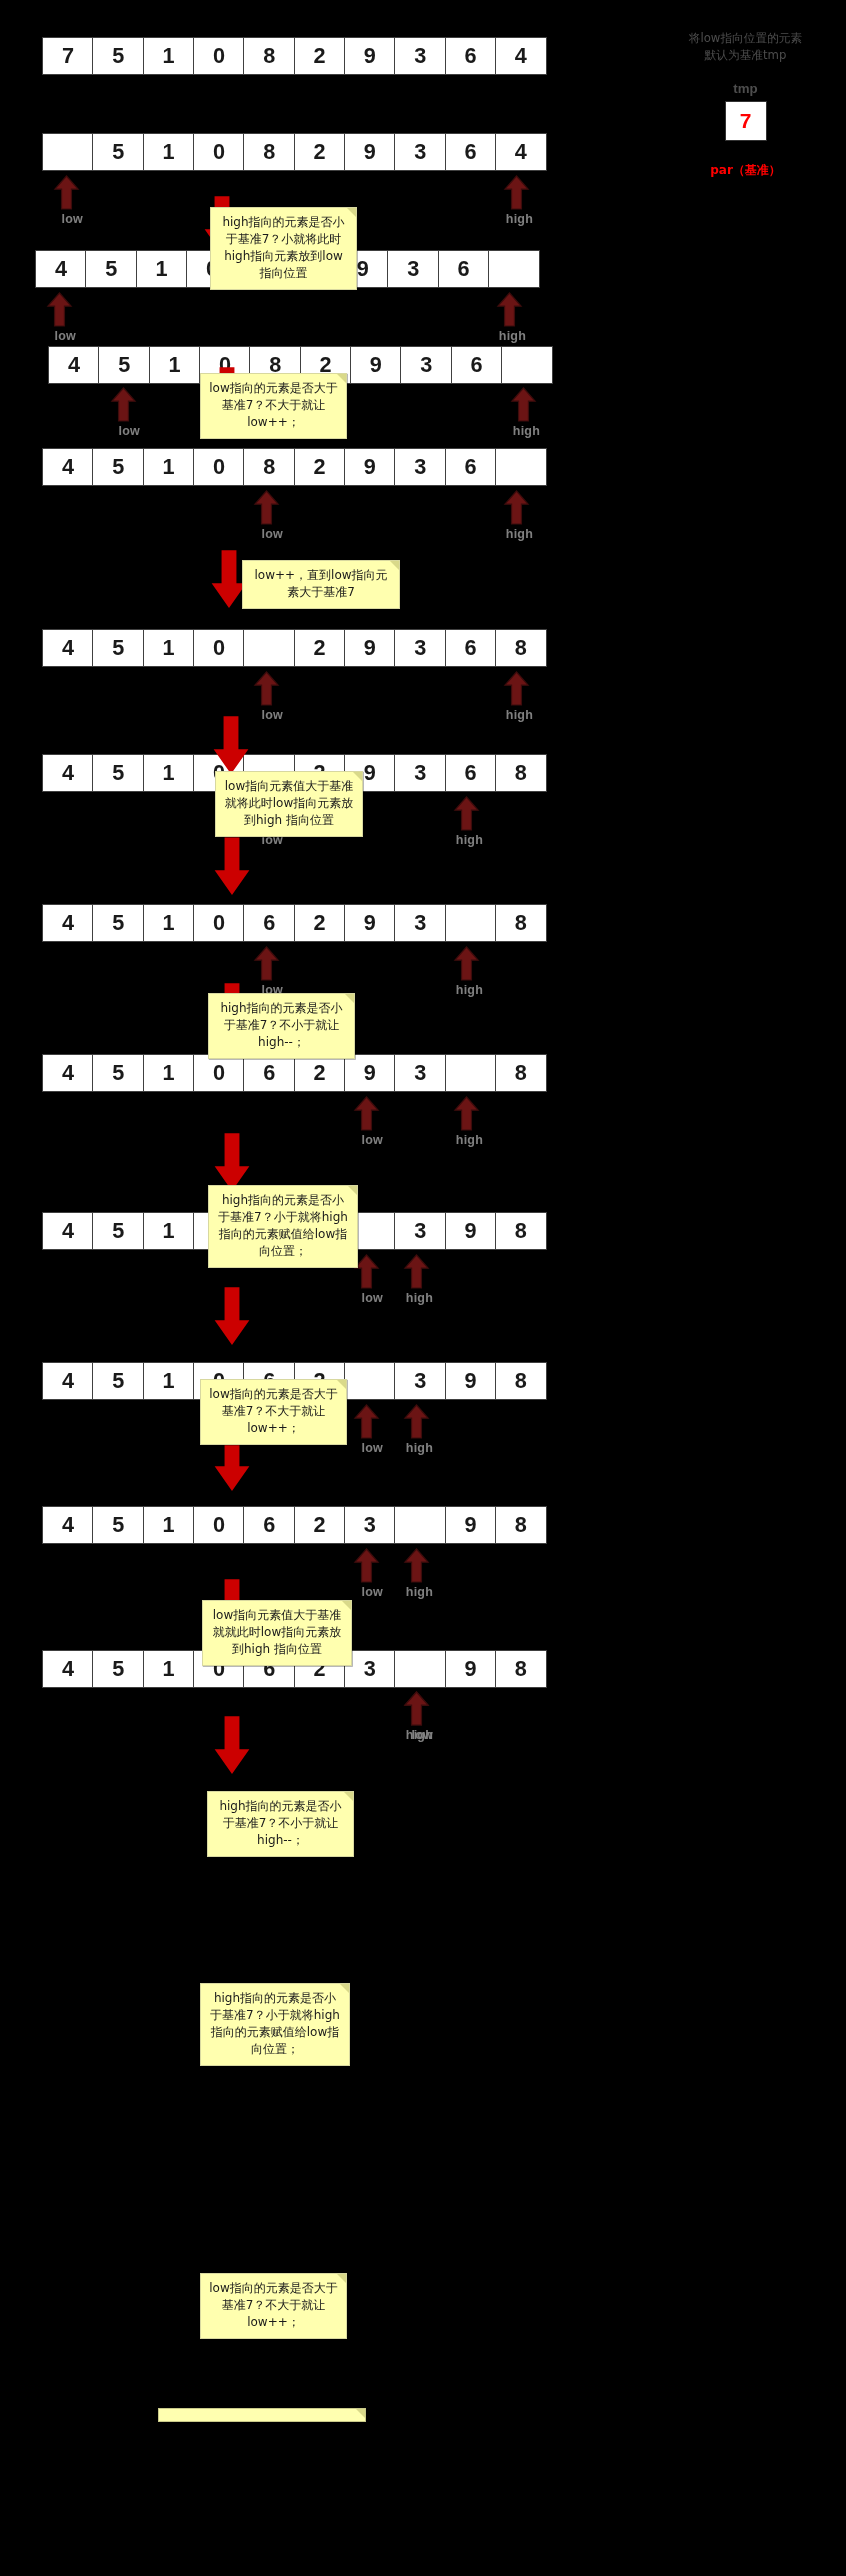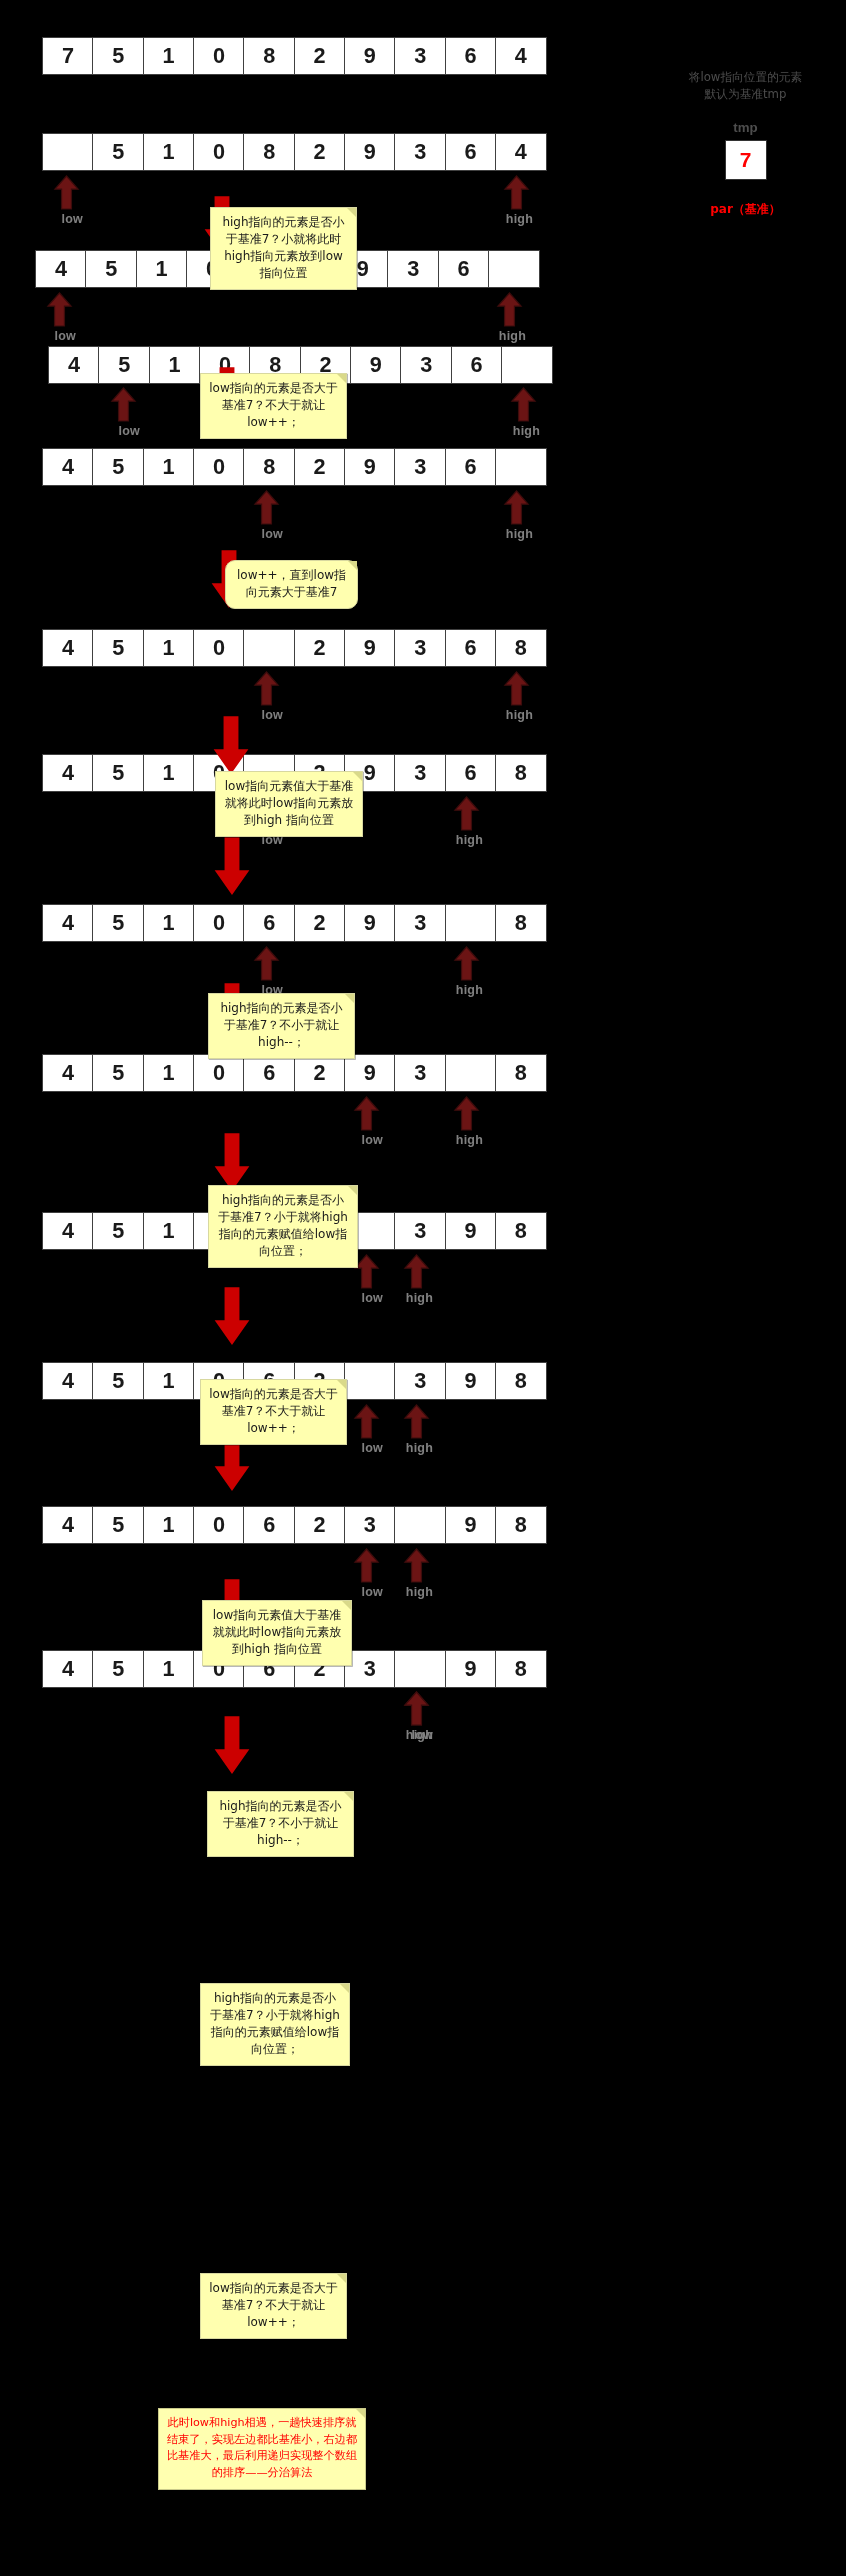--- a/index.html
+++ b/index.html
@@ -99,21 +99,20 @@
     left: 658px;
     top: 30px;
     width: 175px;
     text-align: center;
   }
   #tmp-caption {
     color: #4d4d4d;
     font-size: 11.7px;
     line-height: 1.45;
     font-family: "DejaVu Sans", "Liberation Sans", sans-serif;
-    margin-top: 39px;
   }
   #tmp-label {
     margin-top: 16.7px;
     color: #4d4d4d;
     font-size: 13.3px;
     font-weight: bold;
     font-family: "Liberation Sans", "DejaVu Sans", sans-serif;
   }
   #tmp-box {
     margin: 5.8px auto 0 auto;
@@ -539,30 +538,30 @@
       </div>
       <div class="bigarrow" style="top: 1716px; left: 213px;">
         <svg width="38" height="60" viewBox="0 0 46 72">
           <polygon points="14,0 32,0 32,40 44,40 23,70 2,40 14,40" fill="#cc0000"></polygon>
         </svg>
       </div>
     </div>
   <div id="notes-layer">
       <div class="note" style="top: 207px; left: 210px; width: 147px;"><span class="fold"></span><span>high指向的元素是否小于基准7？小就将此时high指向元素放到low指向位置</span></div>
       <div class="note" style="top: 373px; left: 200px; width: 147px;"><span class="fold"></span><span>low指向的元素是否大于基准7？不大于就让low++；</span></div>
-      <div class="note" style="top: 560px; left: 225px; width: 133px; border-radius: 10px;"><span class="fold"></span><span>low++，直到low指向元素大于基准7</span></div>
+      <div class="note" style="top: 560px; left: 242px; width: 158px;"><span class="fold"></span><span>low++，直到low指向元素大于基准7</span></div>
       <div class="note" style="top: 771px; left: 215px; width: 148px;"><span class="fold"></span><span>low指向元素值大于基准就将此时low指向元素放到high 指向位置</span></div>
       <div class="note" style="top: 993px; left: 208px; width: 147px;"><span class="fold"></span><span>high指向的元素是否小于基准7？不小于就让high--；</span></div>
       <div class="note" style="top: 1185px; left: 208px; width: 150px;"><span class="fold"></span><span>high指向的元素是否小于基准7？小于就将high指向的元素赋值给low指向位置；</span></div>
       <div class="note" style="top: 1379px; left: 200px; width: 147px;"><span class="fold"></span><span>low指向的元素是否大于基准7？不大于就让low++；</span></div>
       <div class="note" style="top: 1600px; left: 202px; width: 150px;"><span class="fold"></span><span>low指向元素值大于基准就就此时low指向元素放到high 指向位置</span></div>
       <div class="note" style="top: 1791px; left: 207px; width: 147px;"><span class="fold"></span><span>high指向的元素是否小于基准7？不小于就让high--；</span></div>
       <div class="note" style="top: 1983px; left: 200px; width: 150px;"><span class="fold"></span><span>high指向的元素是否小于基准7？小于就将high指向的元素赋值给low指向位置；</span></div>
       <div class="note" style="top: 2273px; left: 200px; width: 147px;"><span class="fold"></span><span>low指向的元素是否大于基准7？不大于就让low++；</span></div>
-      <div class="note final" style="top: 2408px; left: 158px; width: 208px;"><span class="fold"></span><span>此时low和high相遇，一趟快速排序就结束了，实现左边都比基准小，右边都比基准大，最后利用递归实现整个数组的排序——分治算法</span></div>
+      <div class="note final" style="top: 2408px; left: 158px; width: 208px;"><span class="fold"></span></div>
     </div>
 
   <div id="tmp-panel">
     <div id="tmp-caption">将low指向位置的元素<br>默认为基准tmp</div>
     <div id="tmp-label">tmp</div>
     <div id="tmp-box">
       <span>7</span>
     </div>
     <div id="tmp-par">par（基准）</div>
   </div>

